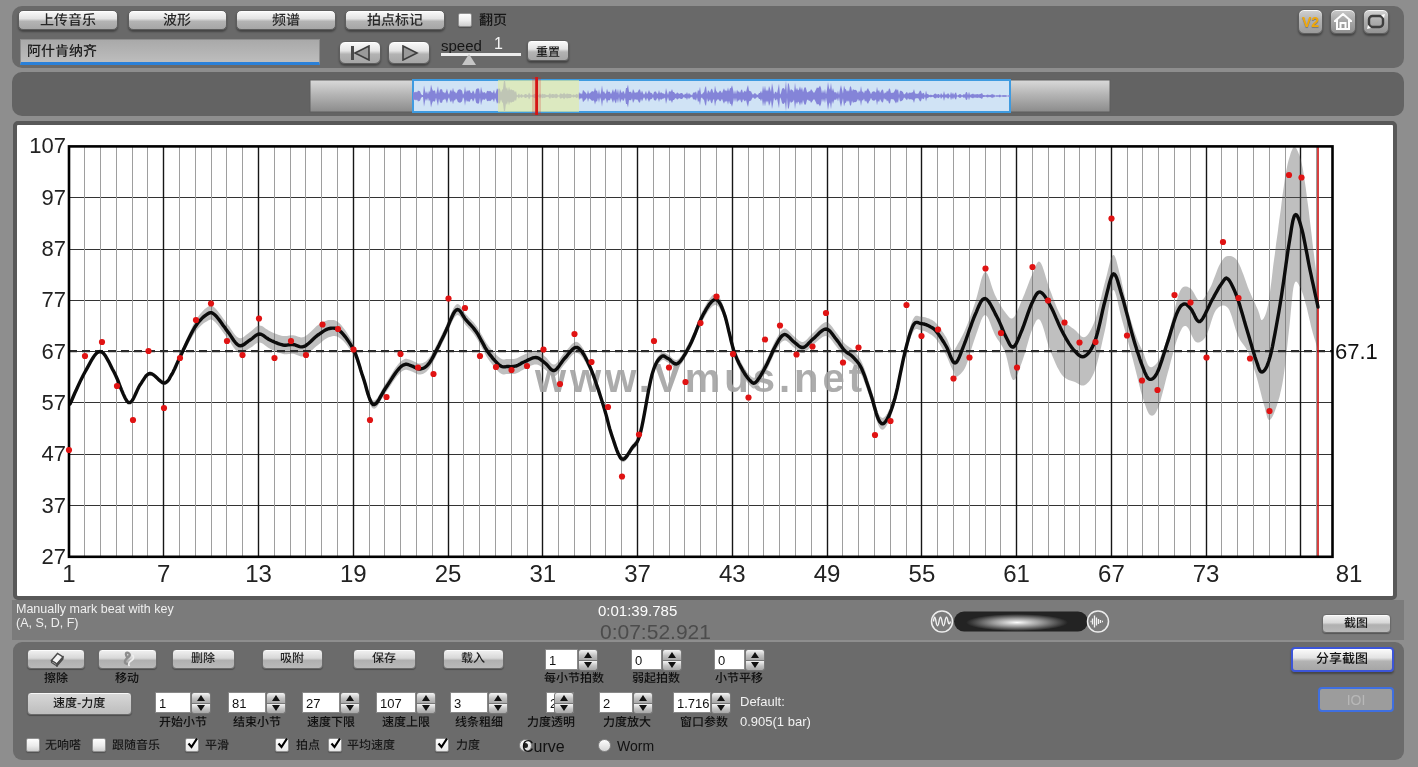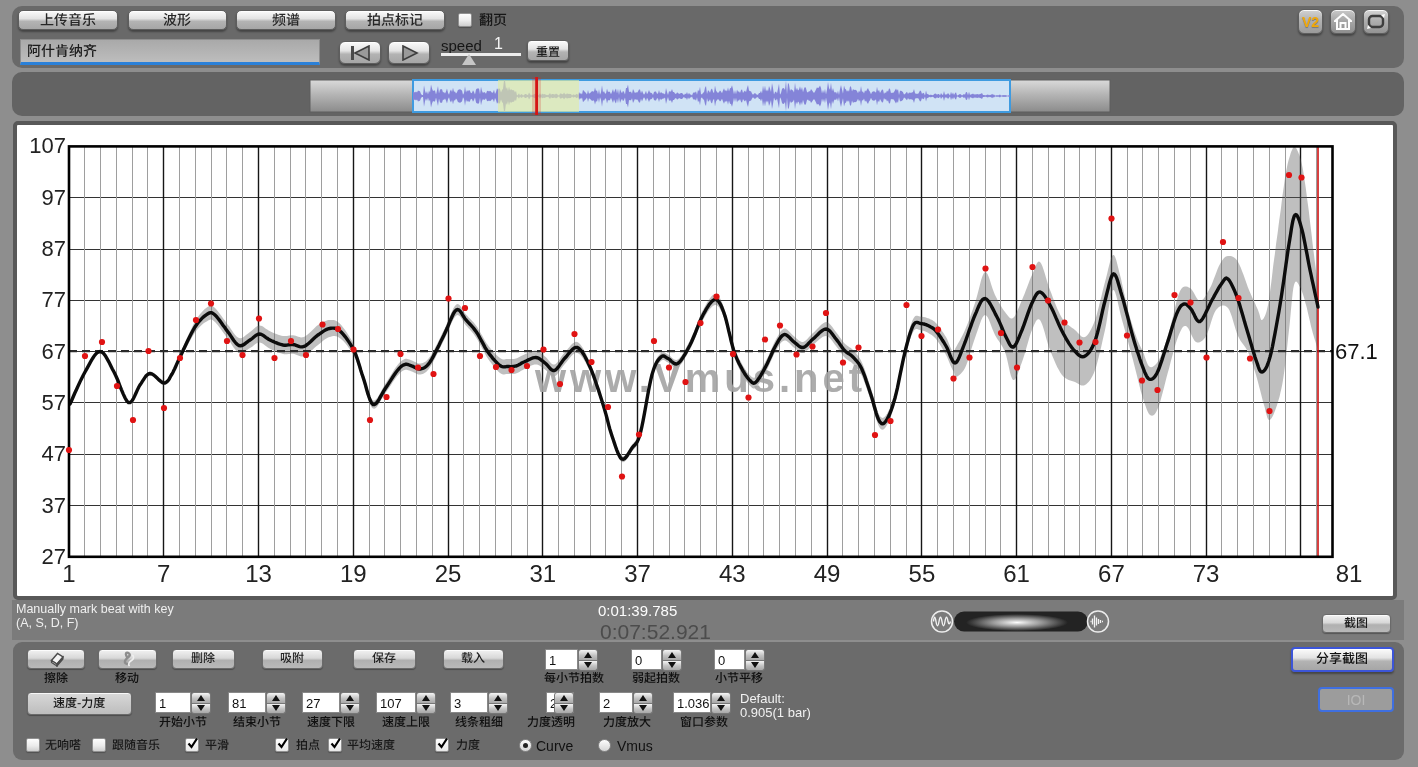--- a/index.html
+++ b/index.html
@@ -628,40 +628,40 @@
 <div style="position:absolute;left:603.0px;top:716.0px">
     <svg width="48.0" height="12.6" viewBox="0 0 48.0 12.6" style="display:block">
       <g fill="#101010">
         <path transform="translate(0.00,10.08) scale(0.012000,-0.012000)" d="M398 842V654V630H79V533H393C378 350 311 137 49 -13C72 -30 107 -65 123 -89C410 80 479 325 494 533H809C792 204 770 66 737 33C724 21 711 18 690 18C664 18 603 18 536 24C555 -4 567 -46 569 -74C630 -77 694 -78 729 -74C770 -69 796 -60 823 -27C867 24 887 174 909 583C911 596 912 630 912 630H498V654V842Z"></path>
         <path transform="translate(12.00,10.08) scale(0.012000,-0.012000)" d="M386 637V559H236V483H386V321H786V483H940V559H786V637H693V559H476V637ZM693 483V394H476V483ZM739 192C698 149 644 114 580 87C518 115 465 150 427 192ZM247 268V192H368L330 177C369 127 418 84 475 49C390 25 295 10 199 2C214 -19 231 -55 238 -78C358 -64 474 -41 576 -3C673 -43 786 -70 911 -84C923 -60 946 -22 966 -2C864 7 768 23 685 48C768 95 835 158 880 241L821 272L804 268ZM469 828C481 805 492 776 502 750H120V480C120 329 113 111 31 -41C55 -49 98 -69 117 -83C201 77 214 317 214 481V662H951V750H609C597 782 580 820 564 850Z"></path>
         <path transform="translate(24.00,10.08) scale(0.012000,-0.012000)" d="M200 825C218 782 239 724 248 687L335 714C325 749 303 804 283 847ZM603 845C575 676 524 513 444 408L445 440C446 452 446 480 446 480H241V598H485V686H42V598H151V396C151 260 137 108 20 -20C44 -36 74 -61 90 -81C221 59 241 230 241 394H355C350 136 343 44 328 22C320 11 312 8 298 8C282 8 249 8 212 12C225 -12 234 -49 236 -75C278 -77 319 -77 344 -73C372 -69 390 -61 407 -36C432 -2 438 104 444 393C465 374 496 342 509 325C533 356 555 392 575 431C597 340 626 257 662 184C606 104 531 42 432 -4C450 -23 477 -66 486 -87C580 -38 654 23 713 98C765 22 829 -38 911 -81C925 -55 955 -18 976 1C890 41 823 103 770 183C829 289 867 417 892 572H966V660H662C677 715 689 771 700 829ZM634 572H798C781 459 755 362 717 279C678 364 651 460 632 564Z"></path>
         <path transform="translate(36.00,10.08) scale(0.012000,-0.012000)" d="M448 844C447 763 448 666 436 565H60V467H419C379 284 281 103 40 -3C67 -23 97 -57 112 -82C341 26 450 200 502 382C581 170 703 7 892 -81C907 -54 939 -14 963 7C771 86 644 257 575 467H944V565H537C549 665 550 762 551 844Z"></path>
       </g>
     </svg>
   </div>
-<div class="inp" style="left:673px;top:692px;width:38px;height:21px;font-size:13px;color:#111;padding:3px 0 0 3px">1.036</div>
+<div class="inp" style="left:673px;top:692px;width:38px;height:21px;font-size:13px;color:#111;padding:3px 0 0 3px">1.716</div>
 <div class="spin" style="left:711px;top:692px;height:22px">
     <div>
       <span class="tri-u"></span>
     </div>
     <div>
       <span class="tri-d"></span>
     </div>
   </div>
 <div style="position:absolute;left:680.0px;top:716.0px">
     <svg width="48.0" height="12.6" viewBox="0 0 48.0 12.6" style="display:block">
       <g fill="#101010">
         <path transform="translate(0.00,10.08) scale(0.012000,-0.012000)" d="M371 675C288 615 171 567 73 542L120 468C229 499 350 559 440 628ZM567 624C672 581 808 511 873 464L936 525C863 573 726 638 625 677ZM425 570C411 540 388 500 365 468H156V-85H251V-49H753V-80H853V468H464C484 493 506 522 525 552ZM251 20V399H753V20ZM366 203C400 190 436 175 471 158C413 125 345 102 277 88C291 74 308 47 317 30C397 50 475 80 541 123C591 96 636 69 666 47L714 99C685 120 644 143 600 166C644 205 681 252 706 309L658 332L644 329H440C449 344 457 359 464 374L393 384C372 337 332 284 274 243C291 234 315 214 327 198C356 221 380 246 401 272H604C585 245 561 220 533 199C492 218 449 235 411 249ZM416 827C426 808 436 785 445 763H71V596H166V689H829V603H928V763H560C548 791 532 824 517 850Z"></path>
         <path transform="translate(12.00,10.08) scale(0.012000,-0.012000)" d="M118 743V-62H216V22H782V-58H885V743ZM216 119V647H782V119Z"></path>
         <path transform="translate(24.00,10.08) scale(0.012000,-0.012000)" d="M625 283C539 222 374 174 233 151C253 131 274 100 286 78C438 109 602 165 704 244ZM747 178C636 73 410 19 168 -3C186 -25 204 -61 213 -86C472 -55 703 8 835 137ZM175 584C200 592 232 596 386 603C374 575 360 548 345 523H50V439H284C217 361 132 300 32 257C53 239 90 201 104 182C160 210 213 244 261 285C280 267 298 245 310 228C411 254 537 301 619 356L542 398C482 359 371 323 280 301C326 341 367 387 403 439H603C678 333 793 238 907 186C921 209 950 244 971 263C876 298 779 364 712 439H953V523H454C468 550 481 579 492 608L763 620C787 598 808 577 823 559L902 614C847 676 734 761 645 817L570 768C604 746 641 720 676 693L336 682C395 718 455 761 509 806L423 853C353 783 253 720 222 702C193 686 169 674 148 672C158 647 171 603 175 584Z"></path>
         <path transform="translate(36.00,10.08) scale(0.012000,-0.012000)" d="M435 828C418 790 387 733 363 697L424 669C451 701 483 750 514 795ZM79 795C105 754 130 699 138 664L210 696C201 731 174 784 147 823ZM394 250C373 206 345 167 312 134C279 151 245 167 212 182L250 250ZM97 151C144 132 197 107 246 81C185 40 113 11 35 -6C51 -24 69 -57 78 -78C169 -53 253 -16 323 39C355 20 383 2 405 -15L462 47C440 62 413 78 384 95C436 153 476 224 501 312L450 331L435 328H288L307 374L224 390C216 370 208 349 198 328H66V250H158C138 213 116 179 97 151ZM246 845V662H47V586H217C168 528 97 474 32 447C50 429 71 397 82 376C138 407 198 455 246 508V402H334V527C378 494 429 453 453 430L504 497C483 511 410 557 360 586H532V662H334V845ZM621 838C598 661 553 492 474 387C494 374 530 343 544 328C566 361 587 398 605 439C626 351 652 270 686 197C631 107 555 38 450 -11C467 -29 492 -68 501 -88C600 -36 675 29 732 111C780 33 840 -30 914 -75C928 -52 955 -18 976 -1C896 42 833 111 783 197C834 298 866 420 887 567H953V654H675C688 709 699 767 708 826ZM799 567C785 464 765 375 735 297C702 379 677 470 660 567Z"></path>
       </g>
     </svg>
   </div>
-<div class="abs" style="left:740px;top:692px;font-size:13px;color:#f2f2f2;line-height:14px">Default:<br>0.905(1 bar)</div>
+<div class="abs" style="left:740px;top:692px;font-size:13px;color:#f2f2f2;line-height:20px">Default:<br>0.905(1 bar)</div>
 <div class="cb" style="left:26px;top:738px;"></div>
 <div style="position:absolute;left:45.0px;top:739.0px">
     <svg width="36.0" height="12.6" viewBox="0 0 36.0 12.6" style="display:block">
       <g fill="#1a1a1a">
         <path transform="translate(0.00,10.08) scale(0.012000,-0.012000)" d="M111 779V686H434C432 621 429 554 420 488H49V395H402C361 231 265 81 35 -5C59 -25 86 -59 99 -84C356 20 457 201 500 395H508V75C508 -29 538 -60 652 -60C675 -60 798 -60 822 -60C924 -60 953 -17 964 148C937 155 894 171 873 188C868 55 861 33 815 33C787 33 685 33 663 33C615 33 607 39 607 76V395H955V488H516C525 554 528 621 531 686H899V779Z"></path>
         <path transform="translate(12.00,10.08) scale(0.012000,-0.012000)" d="M70 753V87H153V180H331V753ZM153 666H252V268H153ZM613 846C602 796 581 730 561 678H396V-78H486V596H847V19C847 7 843 3 830 2C818 2 776 1 737 4C748 -20 761 -58 764 -82C828 -83 871 -81 901 -66C930 -52 939 -27 939 18V678H659C680 723 702 776 722 825ZM620 430H715V224H620ZM555 497V101H620V156H778V497Z"></path>
         <path transform="translate(24.00,10.08) scale(0.012000,-0.012000)" d="M616 630C558 537 448 444 327 382V756H65V118H150V198H327V350C343 334 360 314 370 301C408 321 446 344 481 369V319H808V376C846 348 884 322 920 302C935 323 963 357 983 373C883 421 761 507 687 573L703 598ZM150 669H242V286H150ZM733 839V743H564V839H476V743H355V661H476V578H564V661H733V578H820V661H959V743H820V839ZM520 398C565 434 607 473 643 515C680 479 729 437 779 398ZM413 253V-84H502V-50H788V-84H881V253ZM502 29V172H788V29Z"></path>
       </g>
     </svg>
   </div>
@@ -726,23 +726,23 @@
     <svg width="24.0" height="12.6" viewBox="0 0 24.0 12.6" style="display:block">
       <g fill="#1a1a1a">
         <path transform="translate(0.00,10.08) scale(0.012000,-0.012000)" d="M398 842V654V630H79V533H393C378 350 311 137 49 -13C72 -30 107 -65 123 -89C410 80 479 325 494 533H809C792 204 770 66 737 33C724 21 711 18 690 18C664 18 603 18 536 24C555 -4 567 -46 569 -74C630 -77 694 -78 729 -74C770 -69 796 -60 823 -27C867 24 887 174 909 583C911 596 912 630 912 630H498V654V842Z"></path>
         <path transform="translate(12.00,10.08) scale(0.012000,-0.012000)" d="M386 637V559H236V483H386V321H786V483H940V559H786V637H693V559H476V637ZM693 483V394H476V483ZM739 192C698 149 644 114 580 87C518 115 465 150 427 192ZM247 268V192H368L330 177C369 127 418 84 475 49C390 25 295 10 199 2C214 -19 231 -55 238 -78C358 -64 474 -41 576 -3C673 -43 786 -70 911 -84C923 -60 946 -22 966 -2C864 7 768 23 685 48C768 95 835 158 880 241L821 272L804 268ZM469 828C481 805 492 776 502 750H120V480C120 329 113 111 31 -41C55 -49 98 -69 117 -83C201 77 214 317 214 481V662H951V750H609C597 782 580 820 564 850Z"></path>
       </g>
     </svg>
   </div>
 <div class="rd" style="left:519px;top:739px">
     <div style="position:absolute;left:3px;top:3px;width:5px;height:5px;border-radius:50%;background:#222"></div>
   </div>
-<div class="abs" style="left:536px;top:738px;font-size:14px;color:#111">Curve</div>
+<div class="abs" style="left:522px;top:738px;font-size:16px;color:#111">Curve</div>
 <div class="rd" style="left:598px;top:739px"></div>
-<div class="abs" style="left:617px;top:738px;font-size:14px;color:#111">Vmus</div>
+<div class="abs" style="left:617px;top:738px;font-size:14px;color:#111">Worm</div>
 <div class="b" style="left:1291px;top:647px;width:103px;height:25px;border:2px solid #3c55d8;border-radius:4px"></div>
 <div style="position:absolute;left:1316.0px;top:652.0px">
     <svg width="52.0" height="13.7" viewBox="0 0 52.0 13.7" style="display:block">
       <g fill="#111">
         <path transform="translate(0.00,10.92) scale(0.013000,-0.013000)" d="M680 829 592 795C646 683 726 564 807 471H217C297 562 369 677 418 799L317 827C259 675 157 535 39 450C62 433 102 396 120 376C144 396 168 418 191 443V377H369C347 218 293 71 61 -5C83 -25 110 -63 121 -87C377 6 443 183 469 377H715C704 148 692 54 668 30C658 20 646 18 627 18C603 18 545 18 484 23C501 -3 513 -44 515 -72C577 -75 637 -75 671 -72C707 -68 732 -59 754 -31C789 9 802 125 815 428L817 460C841 432 866 407 890 385C907 411 942 447 966 465C862 547 741 697 680 829Z"></path>
         <path transform="translate(13.00,10.92) scale(0.013000,-0.013000)" d="M279 558H721V483H279ZM185 626V416H821V626ZM448 238V185H52V104H448V11C448 -4 442 -8 424 -9C406 -9 333 -10 270 -7C283 -30 297 -61 303 -85C391 -85 453 -86 493 -75C534 -63 548 -42 548 7V104H950V185H548V198C658 227 768 269 852 315L791 368L770 364H147V289H620C566 269 504 251 448 238ZM423 834C433 812 443 786 451 762H63V682H935V762H558C548 791 534 825 519 852Z"></path>
         <path transform="translate(26.00,10.92) scale(0.013000,-0.013000)" d="M721 780C773 737 833 675 859 633L930 685C902 727 840 785 788 826ZM308 490C322 470 336 445 347 422H229C243 447 255 473 266 498L187 520C152 434 94 349 29 293C48 281 80 254 94 240C106 251 118 264 130 278V-64H212V-17H496C519 -35 546 -62 560 -83C610 -47 655 -6 695 41C732 -32 780 -74 841 -74C919 -74 948 -31 962 123C940 132 908 152 889 172C884 61 874 18 849 18C815 18 784 57 759 124C824 219 874 329 910 448L823 473C799 391 767 312 727 241C710 320 697 417 689 526H952V605H685C681 680 680 760 681 843H587C587 762 589 682 593 605H361V681H531V759H361V844H269V759H93V681H269V605H49V526H598C608 375 627 241 658 137C625 94 588 56 548 23V59H414V118H534V177H414V235H534V294H414V349H552V422H434C423 450 401 489 378 518ZM337 235V177H212V235ZM337 294H212V349H337ZM337 118V59H212V118Z"></path>
         <path transform="translate(39.00,10.92) scale(0.013000,-0.013000)" d="M367 274C449 257 553 221 610 193L649 254C591 281 488 313 406 329ZM271 146C410 130 583 90 679 55L721 123C621 157 450 194 315 209ZM79 803V-85H170V-45H828V-85H922V803ZM170 39V717H828V39ZM411 707C361 629 276 553 192 505C210 491 242 463 256 448C282 465 308 485 334 507C361 480 392 455 427 432C347 397 259 370 175 354C191 337 210 300 219 277C314 300 416 336 507 384C588 342 679 309 770 290C781 311 805 344 823 361C741 375 659 399 585 430C657 478 718 535 760 600L707 632L693 628H451C465 645 478 663 489 681ZM387 557 626 556C593 525 551 496 504 470C458 496 419 525 387 557Z"></path>
       </g>
     </svg>

